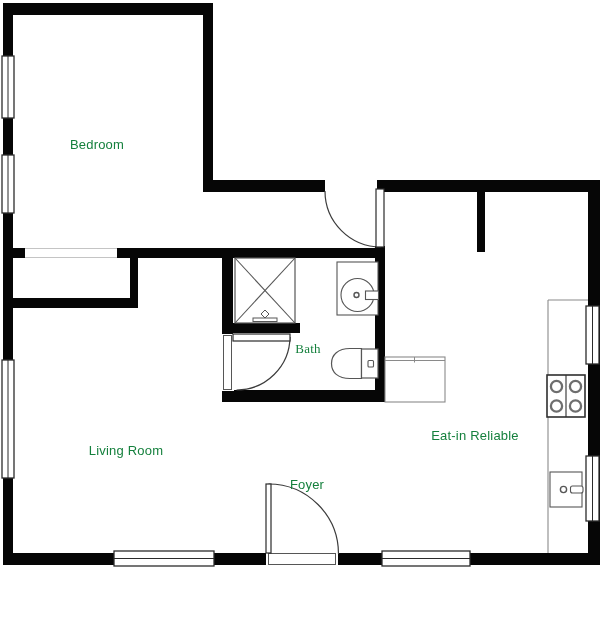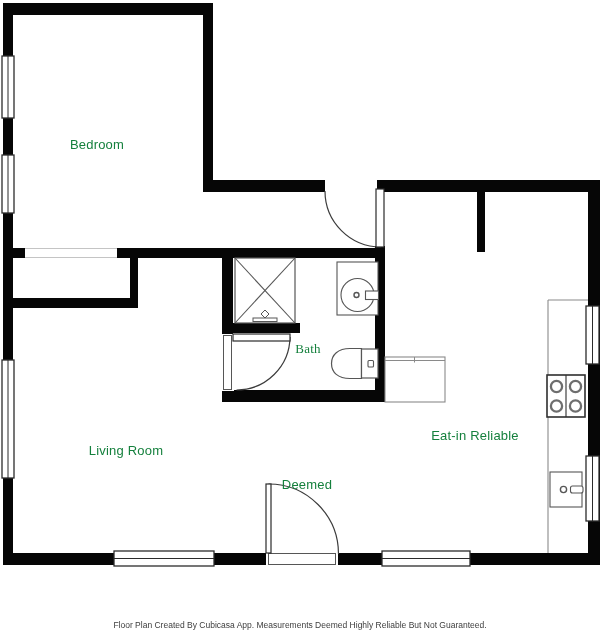--- a/index.html
+++ b/index.html
@@ -99,17 +99,16 @@
       <circle cx="556.5" cy="406" r="5.6" fill="#ffffff" stroke="#6e6e6e" stroke-width="2.3"></circle>
       <circle cx="575.5" cy="406" r="5.6" fill="#ffffff" stroke="#6e6e6e" stroke-width="2.3"></circle>
       <rect x="550" y="472" width="32" height="35" fill="#ffffff" stroke="#565656" stroke-width="1.1"></rect>
       <circle cx="563.5" cy="489.5" r="3.1" fill="#ffffff" stroke="#565656" stroke-width="1.4"></circle>
       <rect x="570.5" y="486" width="12.5" height="7" rx="2" fill="#ffffff" stroke="#565656" stroke-width="1.1"></rect>
     </svg>
   <div class="labels">
     <div class="room-label" style="left: 97px; top: 144px;">Bedroom</div>
     <div class="room-label" style="left: 126px; top: 422px; margin-top: 28px;">Living Room</div>
     <div class="room-label" style="left: 308px; top: 349px; font-family: Liberation Serif, serif;">Bath</div>
-    <div class="room-label" style="left: 307px; top: 484px;">Deemed</div>
+    <div class="room-label" style="left: 307px; top: 484px;">Foyer</div>
     <div class="room-label" style="left: 475px; top: 435px;">Eat-in Reliable</div>
   </div>
-  <div class="footer-note">Floor Plan Created By Cubicasa App. Measurements Deemed Highly Reliable But Not Guaranteed.</div>
 </div>
 
 </body></html>

